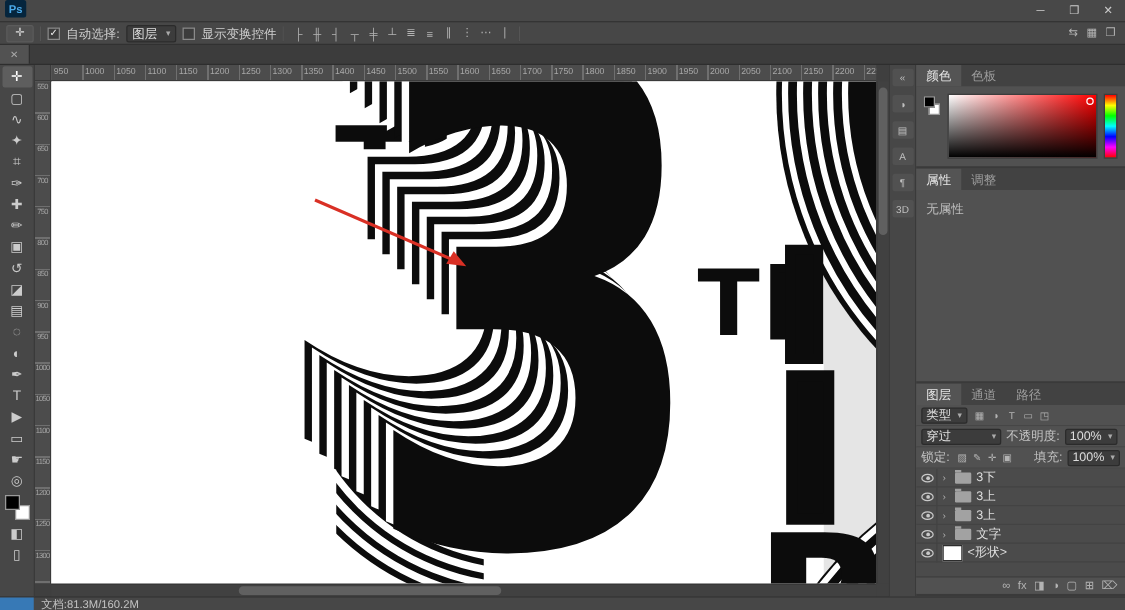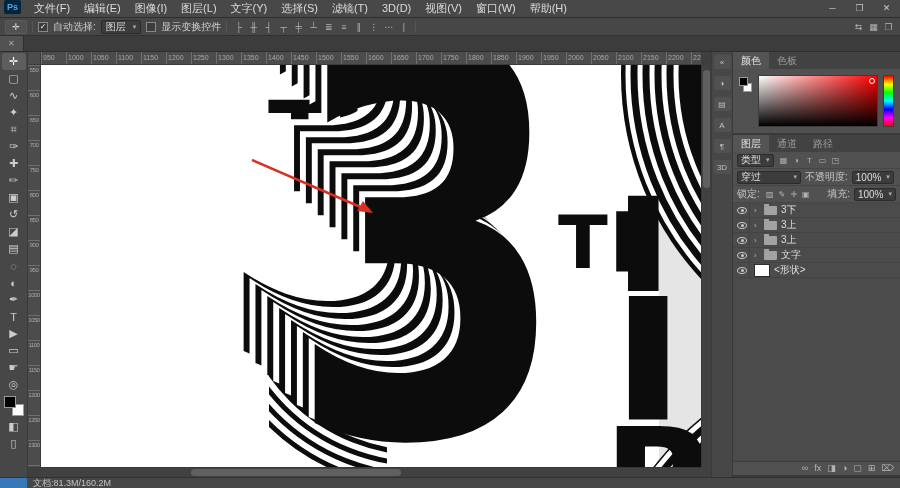--- a/index.html
+++ b/index.html
@@ -98,34 +98,20 @@
   
   .statusbar{height:11px;background:#474747;border-top:1px solid #313131;display:flex;align-items:stretch;font-size:9px}
   .status-accent{width:27px;background:#3779b6}
   .doc-info{padding:0 0 0 6px;color:#c3c3c3;line-height:10px}
 </style>
 </head>
 <body>
 
 <div class="menubar">
   <span class="ps-logo">Ps</span>
-  <div style="display:flex">
-
-  <span class="menu-item">文件(F)</span>
-      <span class="menu-item">编辑(E)</span>
-      <span class="menu-item">图像(I)</span>
-      <span class="menu-item">图层(L)</span>
-      <span class="menu-item">文字(Y)</span>
-      <span class="menu-item">选择(S)</span>
-      <span class="menu-item">滤镜(T)</span>
-      <span class="menu-item">3D(D)</span>
-      <span class="menu-item">视图(V)</span>
-      <span class="menu-item">窗口(W)</span>
-      <span class="menu-item">帮助(H)</span>
-    </div>
   <div class="win-controls">
     <span class="win-btn">─</span>
     <span class="win-btn">❐</span>
     <span class="win-btn">✕</span>
   </div>
 </div>
 
 <div class="optionsbar">
   <span class="opt-tool">✛</span>
   <span class="vsep"></span>
@@ -405,20 +391,28 @@
             <span class="mini-fg"></span>
             <span class="mini-bg"></span>
           </div>
           <div class="sat-square">
             <span class="picker-dot"></span>
           </div>
           <div class="hue-bar"></div>
         </div>
       </div>
 
+      <div class="panel props-panel">
+        <div class="panel-tabs">
+
+        <span class="ptab" data-active="true">属性</span>
+            <span class="ptab">调整</span>
+          </div>
+        <div class="props-empty">无属性</div>
+      </div>
 
       <div class="panel layers-panel">
         <div class="panel-tabs">
 
         <span class="ptab" data-active="true">图层</span>
             <span class="ptab">通道</span>
             <span class="ptab">路径</span>
           </div>
 
         <div class="lrow">

